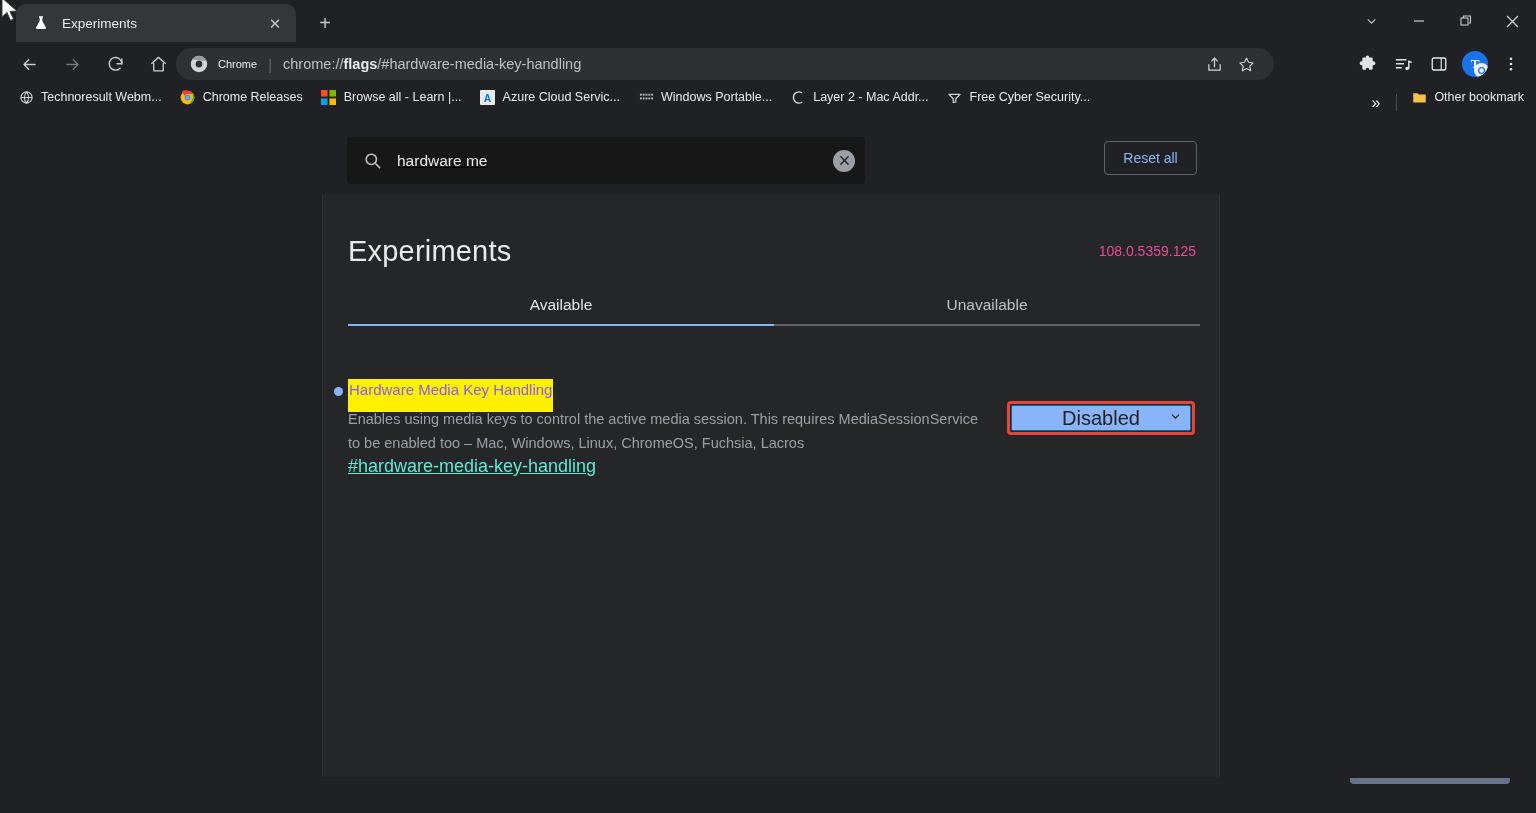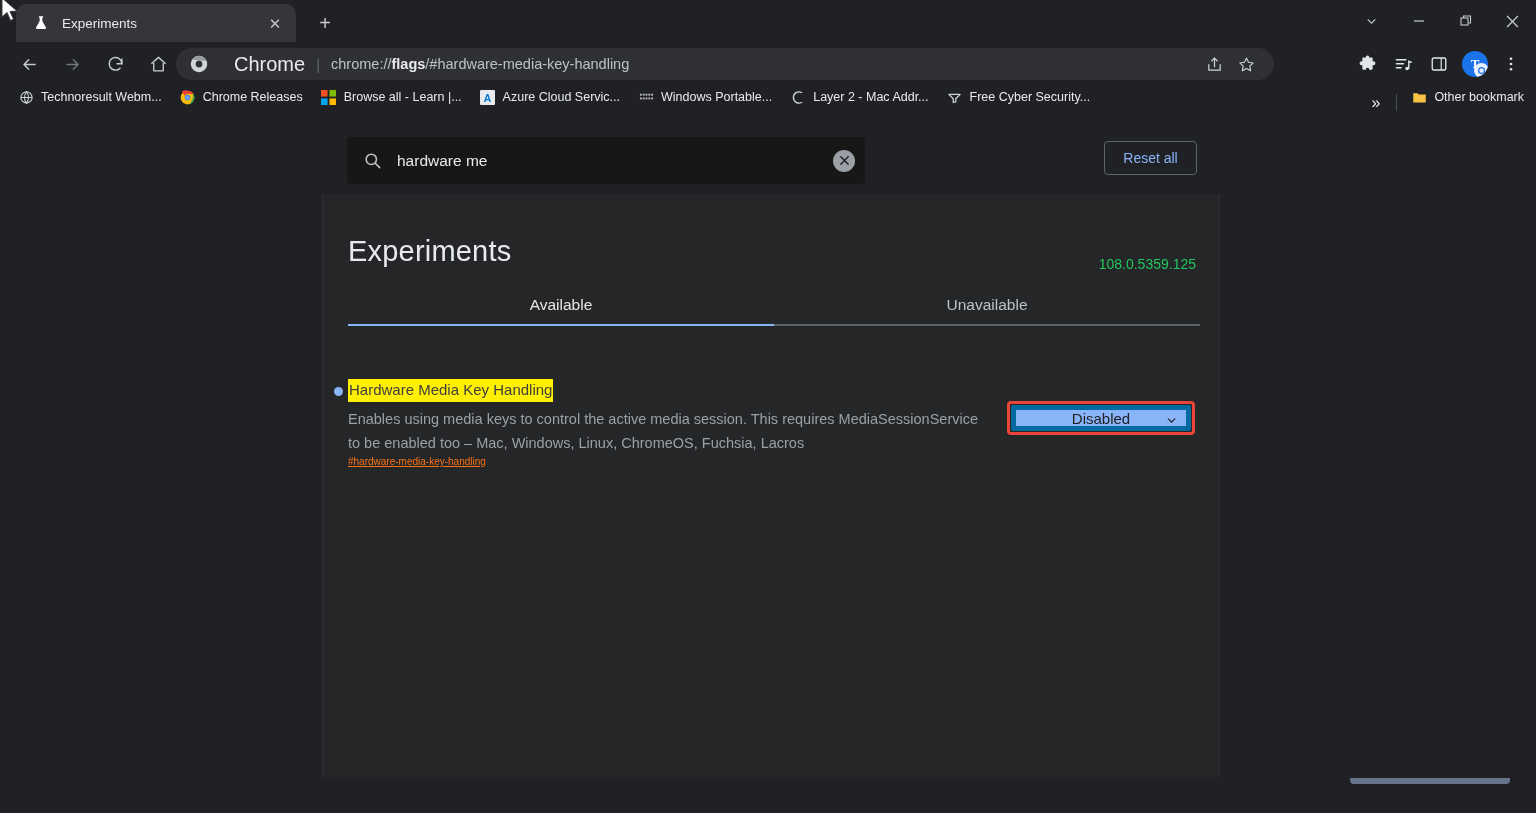--- a/index.html
+++ b/index.html
@@ -55,21 +55,21 @@
     width: 34px; height: 34px; margin-left: 9px; border-radius: 50%;
     display: flex; align-items: center; justify-content: center; color: #c9ccce;
   }
   .navbtn:first-child { margin-left: 12px; }
   .omnibox {
     position: absolute; left: 176px; top: 6px; width: 1098px; height: 32px;
     background: #2f3033; border-radius: 16px;
     display: flex; align-items: center; padding: 0 14px;
   }
   .omni-chrome-icon { width: 18px; height: 18px; flex: 0 0 18px; }
-  .omni-brand { color: #e8eaed; font-size: 20px; margin-left: 26px; }
+  .omni-brand { color: #e8eaed; font-size: 11px; margin-left: 10px; }
   .omni-sep { color: #5f6368; margin: 0 11px; font-size: 15px; }
   .omni-url { color: #bdc1c6; font-size: 14.5px; white-space: nowrap; }
   .omni-url b { color: #e8eaed; font-weight: 700; }
   .omni-actions { margin-left: auto; display: flex; align-items: center; gap: 4px; }
   .omni-ico { width: 28px; height: 28px; display:flex; align-items:center; justify-content:center; color:#d2d5d7; }
   .tbicons { position: absolute; right: 8px; top: 5px; display: flex; align-items: center; gap: 2px; }
   .tbico { width: 34px; height: 34px; display:flex; align-items:center; justify-content:center; color:#e2e5e7; }
   .avatar {
     width: 26px; height: 26px; border-radius: 50%;
     background: #1a73e8; display:flex; align-items:center; justify-content:center;
@@ -101,20 +101,21 @@
   .page { position: absolute; left: 0; top: 119px; width: 1536px; height: 694px; background: #202124; }
   .flags-search-bar {
     position: absolute; left: 0; top: 0; width: 1536px; height: 75px;
     background: #202124;
   }
   .searchbox {
     position: absolute; left: 347px; top: 137px - 119px; width: 518px; height: 47px;
     top: 18px;
     background: #171717; border-radius: 4px; display: flex; align-items: center;
     padding: 0 10px 0 16px;
+    text-decoration: underline;
   }
   .search-icon { width: 20px; height: 20px; flex: 0 0 20px; color: #bdc1c6; }
   .search-input {
     flex: 1; background: transparent; border: none; outline: none;
     color: #e8eaed; font-size: 15.5px; font-family: "Liberation Sans", sans-serif;
     margin-left: 14px;
   }
   .search-clear {
     width: 22px; height: 22px; border-radius: 50%; background: #9aa0a6;
     display: flex; align-items: center; justify-content: center;
@@ -133,62 +134,62 @@
     border-left: 1px solid #303134; border-right: 1px solid #303134;
   }
   .outer-left { position:absolute; left:0; top:75px; width:322px; height:583px; background:#202124; }
   .outer-right { position:absolute; left:1220px; top:75px; width:316px; height:583px; background:#202124; }
 
   .exp-title {
     position: absolute; left: 25px; top: 41px;
     color: #e8eaed; font-size: 29px; font-weight: 400; letter-spacing: 0.2px;
   }
   .exp-version {
-    position: absolute; right: 23px; top: 62px;
-    color: #22c55e; font-size: 14px;
+    position: absolute; right: 23px; top: 49px;
+    color: #ec4899; font-size: 14px;
   }
   .tabs {
     position: absolute; left: 25px; top: 130px; width: 852px; height: 2px;
     background: #5f6368;
   }
   .tab-btn {
     position: absolute; top: -39px; height: 39px; display: flex;
     align-items: center; justify-content: center; font-size: 15.5px;
   }
   .tab-btn.active { color: #e5e5e5; }
   .tab-btn.inactive { color: #bdc1c6; }
   .tab-underline { position: absolute; top: 0; height: 2px; background: #8ab4f8; }
 
   .flag-row { position: absolute; left: 0; top: 185px; width: 898px; }
   .flag-dot {
     position: absolute; left: 11px; top: 8px; width: 9px; height: 9px;
     border-radius: 50%; background: #8ab4f8;
   }
   .flag-name {
     position: absolute; left: 25px; top: 0;
-    background: #ffef00; color: #404040; font-size: 15px; font-weight: 400;
-    padding: 2px 1px 2px 1px; line-height: 1.25;
+    background: #ffef00; color: #8b5cf6; font-size: 15px; font-weight: 400;
+    padding: 2px 1px 12px 1px; line-height: 1.25;
   }
   .flag-desc {
     position: absolute; left: 25px; top: 28px; width: 645px;
     color: #9aa0a6; font-size: 14.5px; line-height: 24px;
   }
   .flag-link {
     position: absolute; left: 25px; top: 77px;
-    color: #f97316; font-size: 10px; text-decoration: underline;
+    color: #5eead4; font-size: 18px; text-decoration: underline;
   }
   .flag-select-wrap {
     position: absolute; left: 684px; top: 22px;
     border: 3px solid #e8443a; border-radius: 4px; padding: 1px;
     background: transparent;
   }
   .flag-select {
     width: 180px; height: 26px; background: #8ab4f8; color: #202124;
-    border: 5px solid #0369a1; border-radius: 2px;
-    font-size: 15px; font-family: "Liberation Sans", sans-serif;
+    border: 1px solid #0369a1; border-radius: 2px;
+    font-size: 20px; font-family: "Liberation Sans", sans-serif;
     text-align: center; text-align-last: center;
     padding: 0 6px; outline: none; appearance: none;
     display: flex; align-items: center; justify-content: center;
     position: relative;
   }
   .flag-select-label { flex: 1; text-align: center; }
   .flag-select-arrow { position: absolute; right: 8px; top: 4px; color: #202124; }
 
   
   .bottombar {

